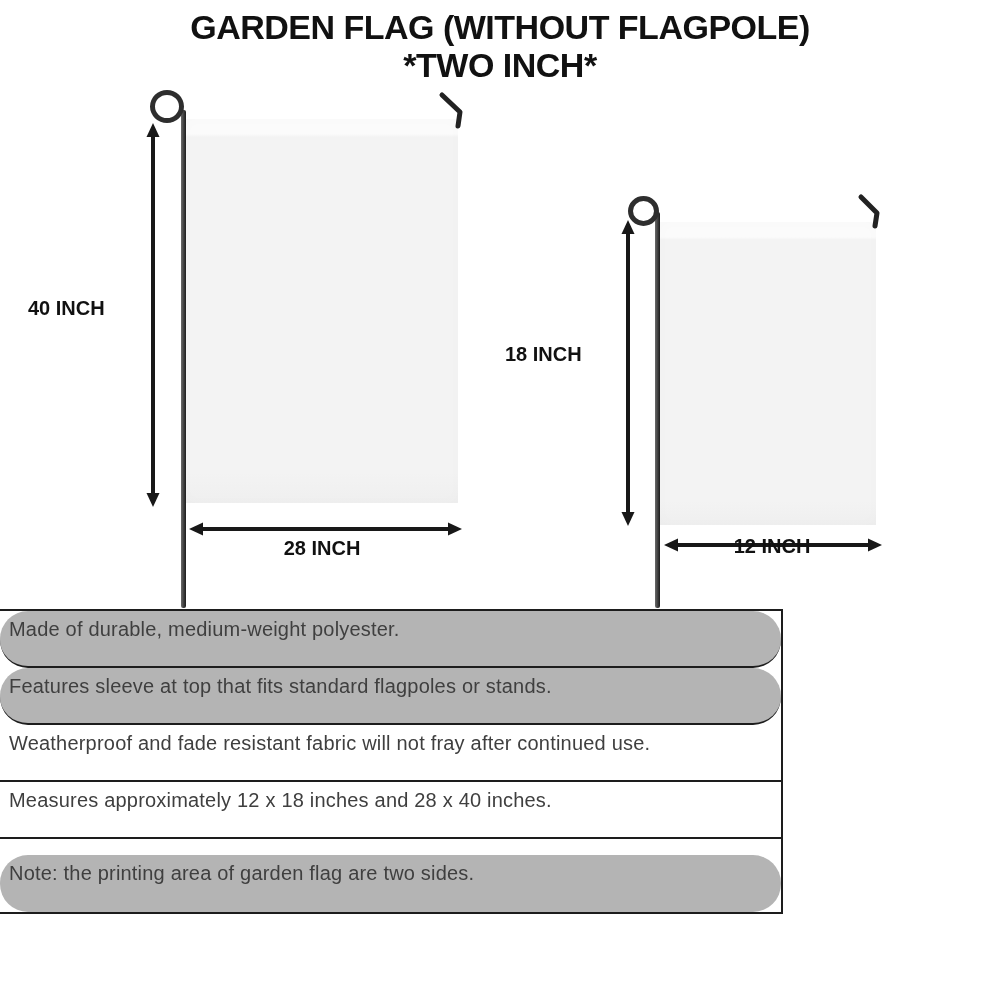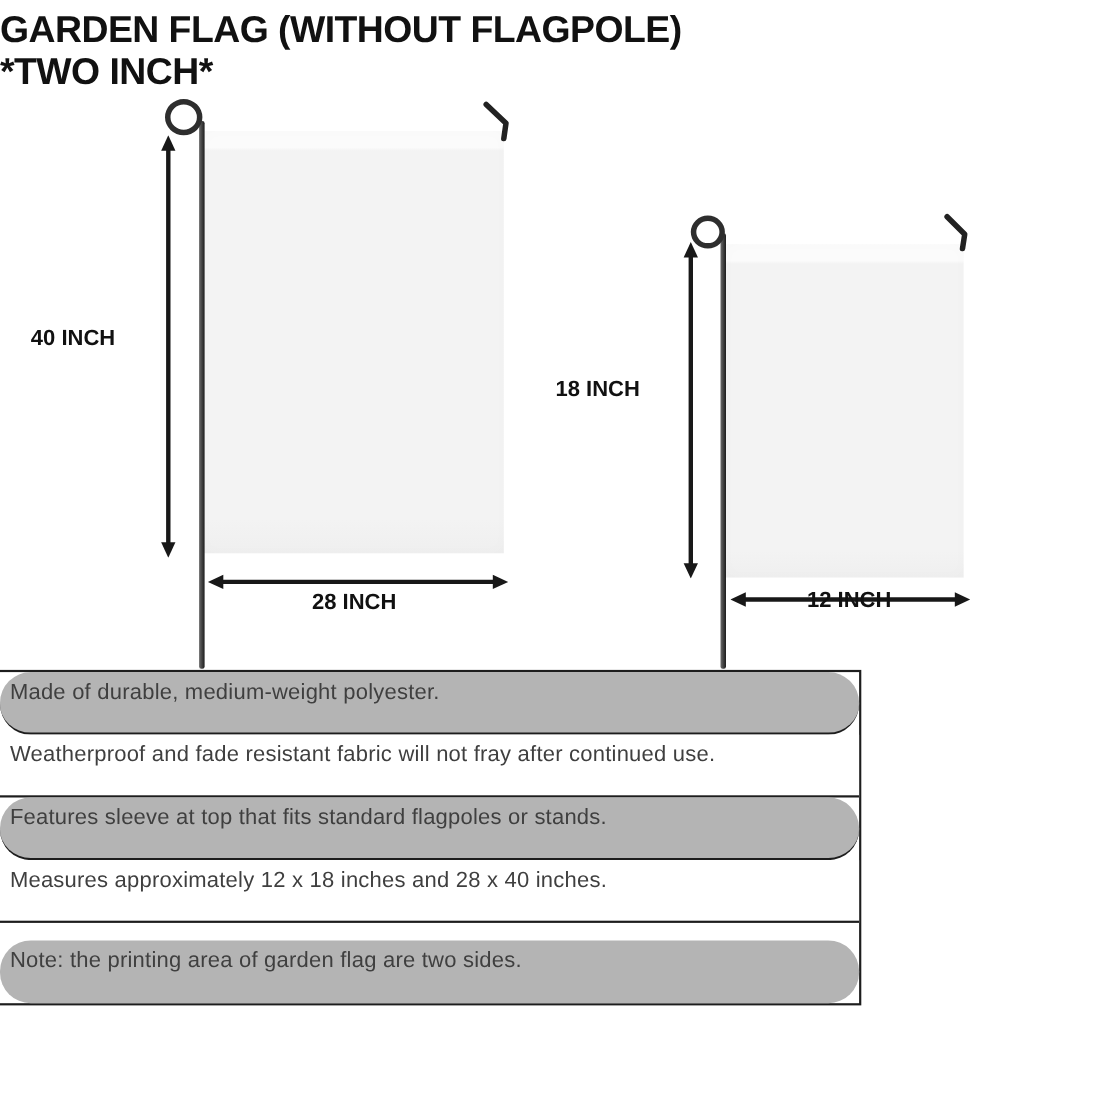--- a/index.html
+++ b/index.html
@@ -10,21 +10,21 @@
     --pole_color:#2e2e2e;
     --row_text:#3f3f3f;
     --title_text:#111111;
   }
   html,body{margin:0;padding:0;background:#ffffff;}
   #stage{
     position:relative;width:1000px;height:1000px;background:#ffffff;
     font-family:"Liberation Sans", sans-serif;overflow:hidden;
   }
   .title-line{
-    position:absolute;left:0;width:1000px;text-align:left;
+    position:absolute;left:0;width:1000px;text-align:center;
     color:var(--title_text);font-weight:800;font-size:34px;line-height:38px;
     letter-spacing:-0.5px;
   }
   .pole{
     position:absolute;width:5px;
     background:linear-gradient(90deg,#6a6a6a,#1c1c1c);
     border-radius:2px;
   }
   .pole-loop{
     position:absolute;box-sizing:border-box;
@@ -109,19 +109,19 @@
     <svg style="left:664px;top:536px;" width="218" height="18">
       <line class="arrow-stroke" x1="12" y1="9" x2="206" y2="9"></line>
       <polygon class="arrow-head" points="0,9 14,2.5 14,15.5"></polygon>
       <polygon class="arrow-head" points="218,9 204,2.5 204,15.5"></polygon>
     </svg>
     <div class="dim-label ta-center" style="left:692px;top:534px;width:160px;">12 INCH</div>
   </div>
 
   <div id="info-table">
     <div class="info-row row-gray">Made of durable, medium-weight polyester.</div>
+    <div class="info-row row-gray">Features sleeve at top that fits standard flagpoles or stands.</div>
     <div class="info-row row-white">Weatherproof and fade resistant fabric will not fray after continued use.</div>
-    <div class="info-row row-gray">Features sleeve at top that fits standard flagpoles or stands.</div>
     <div class="info-row row-white">Measures approximately 12 x 18 inches and 28 x 40 inches.</div>
     <div class="info-row row-gray">Note: the printing area of garden flag are two sides.</div>
   </div>
 
 </div>
 
 </body></html>

